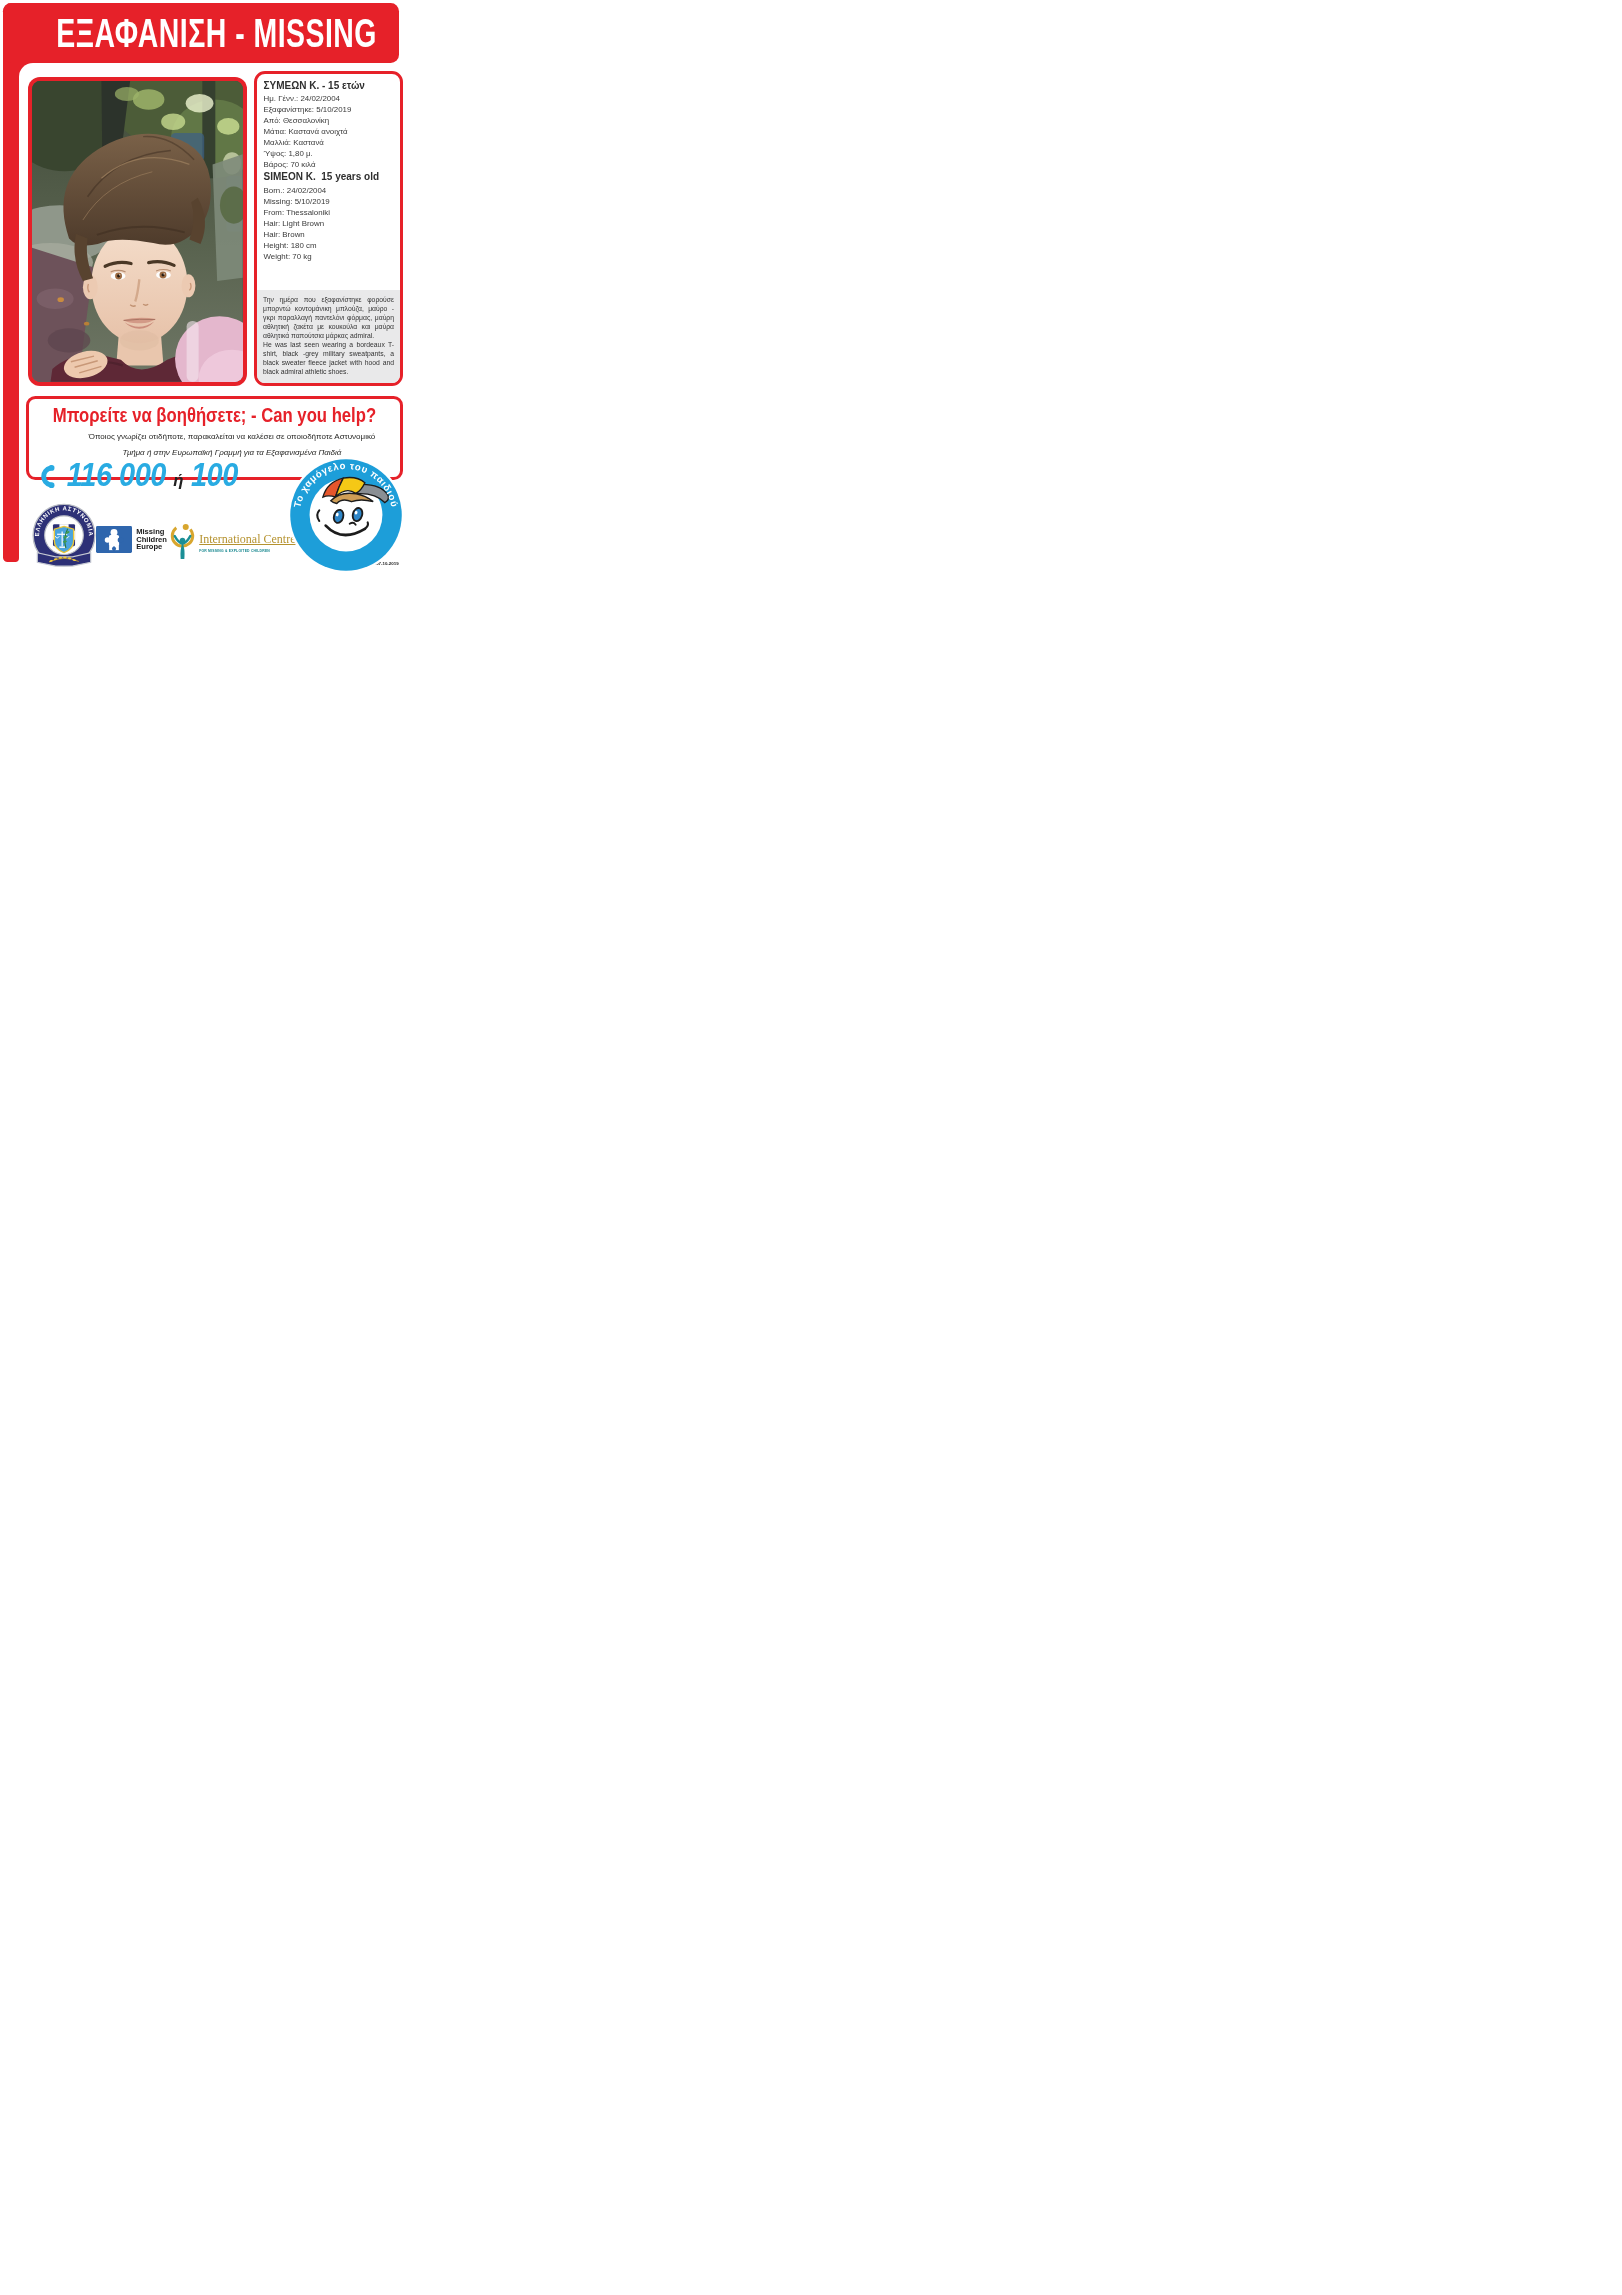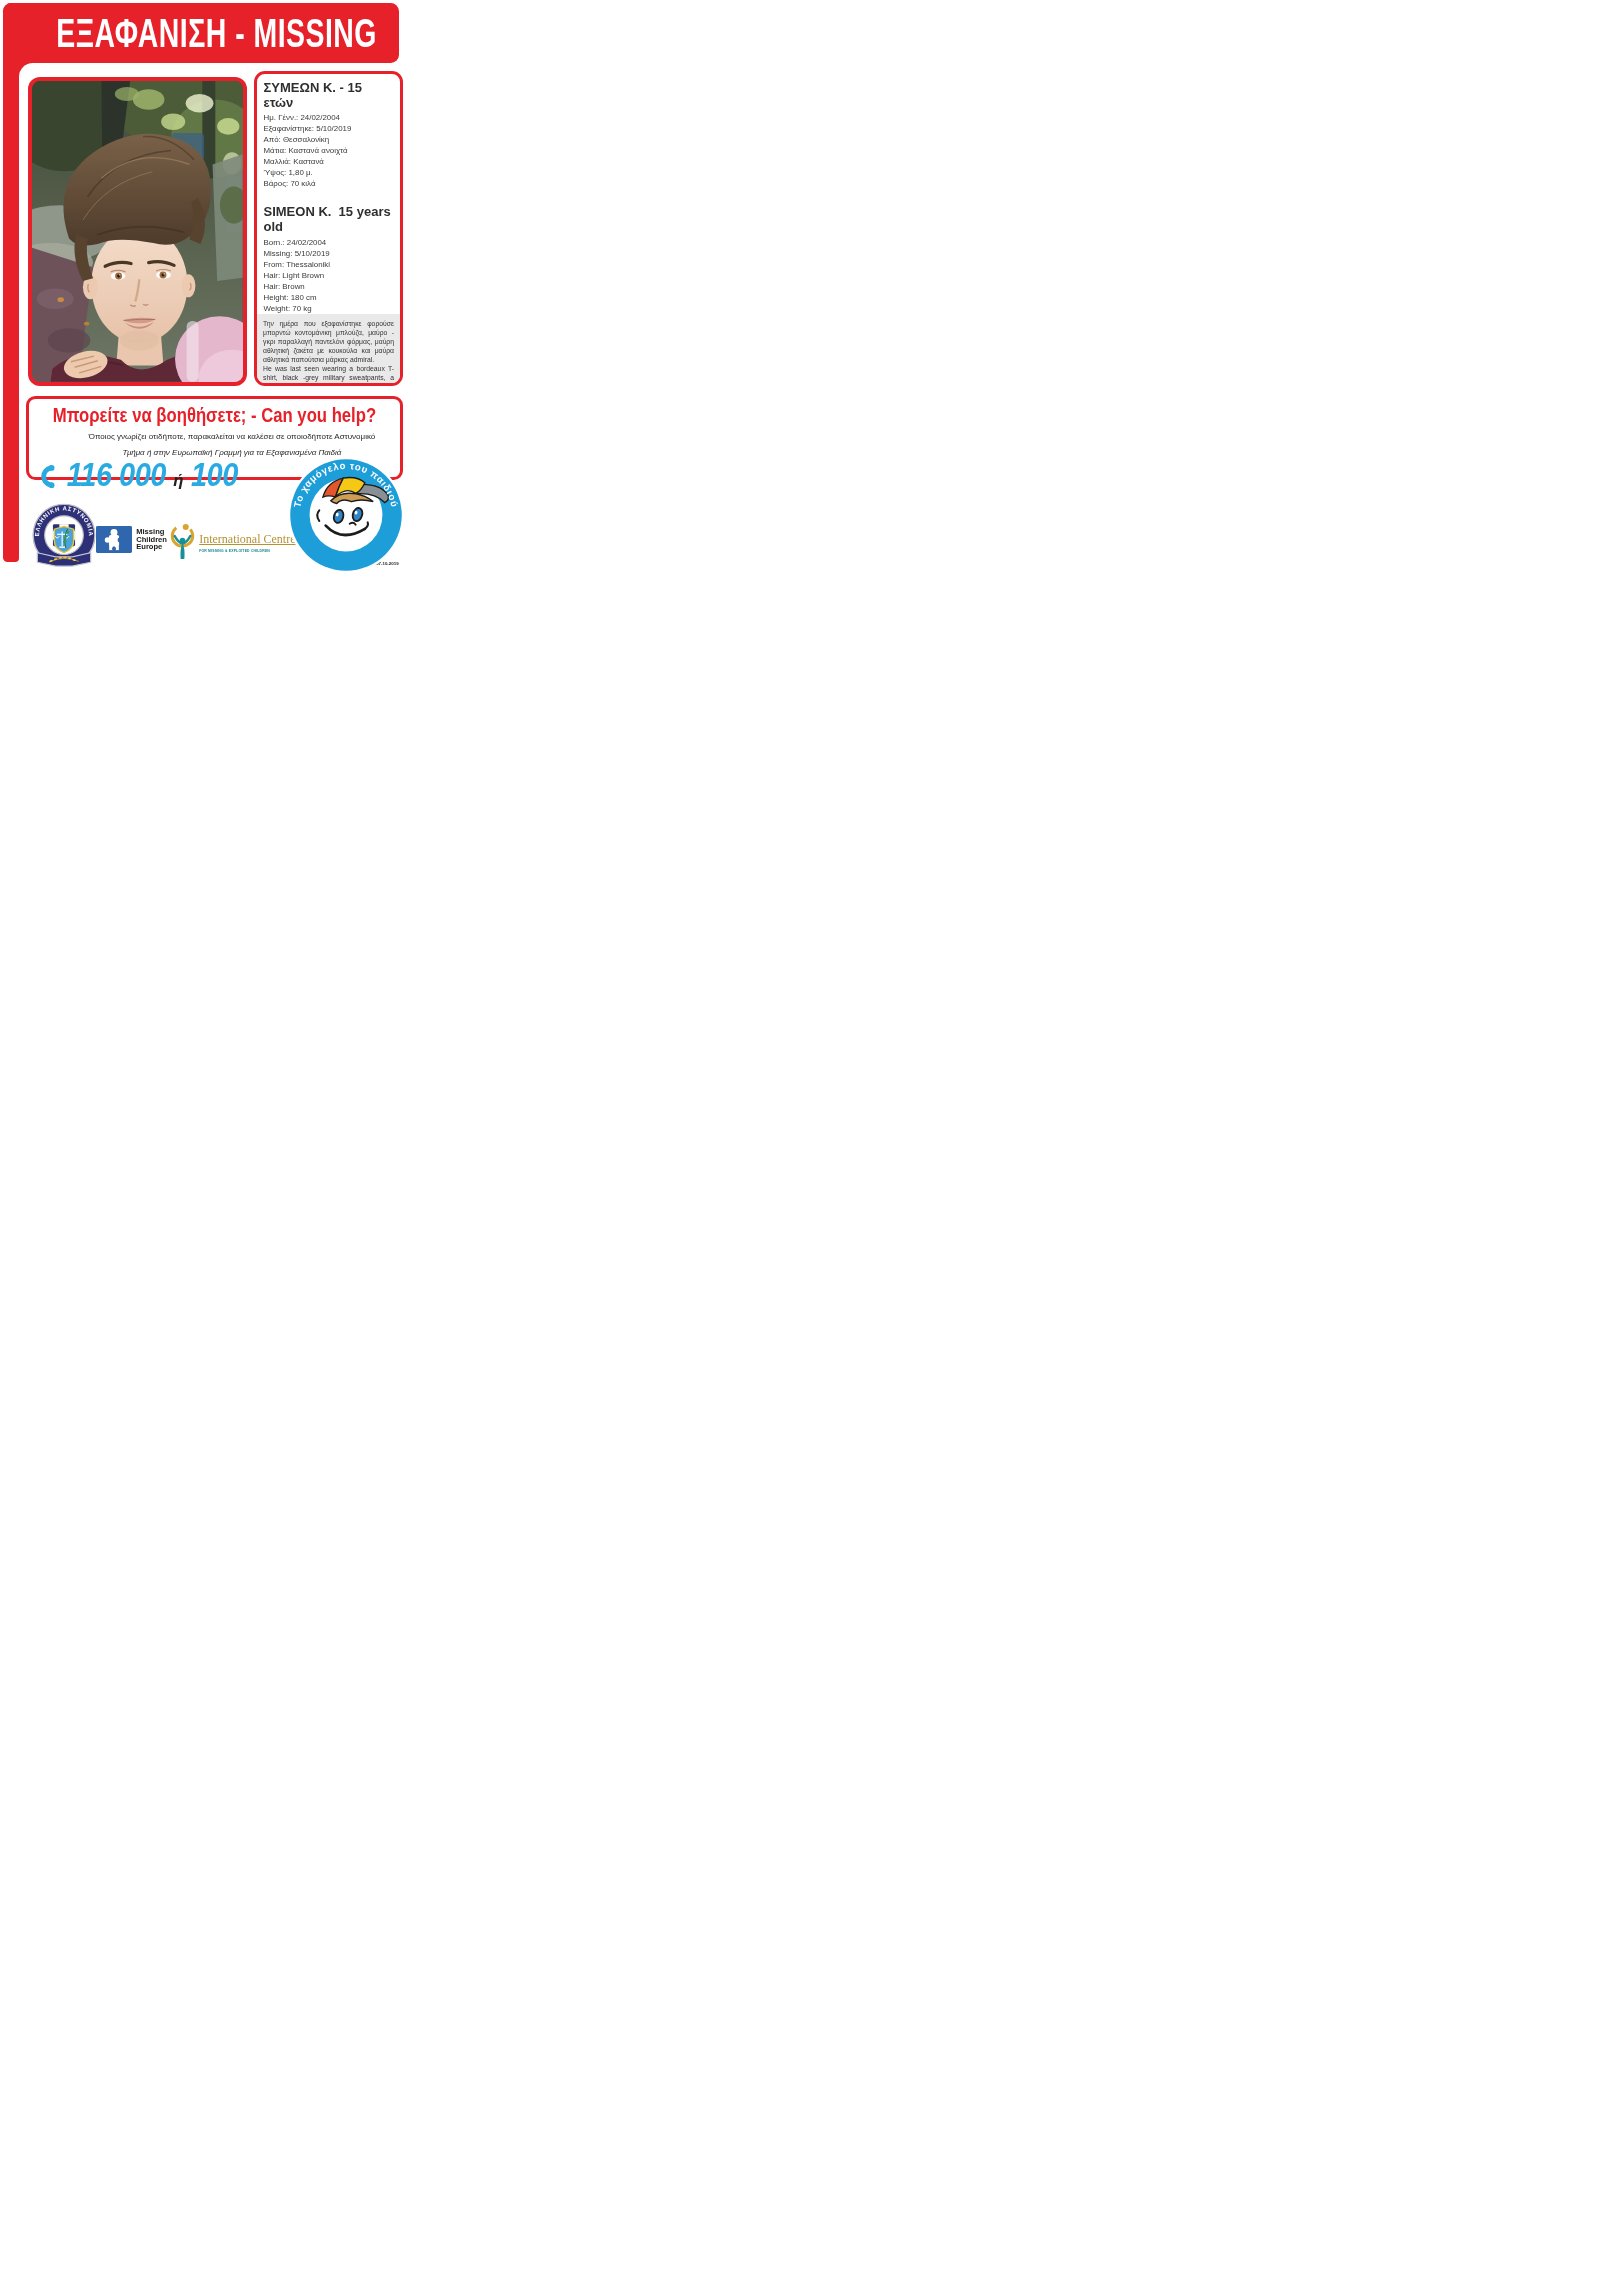--- a/index.html
+++ b/index.html
@@ -15,23 +15,23 @@
   .header-title-wrap{position:absolute;left:32px;top:8.3px;width:370px;height:51px;display:flex;align-items:center;justify-content:center;z-index:2;}
   .header-title{color:#fff;font-weight:bold;font-size:29px;letter-spacing:0.5px;transform:scale(.98,1.38);white-space:nowrap;}
 
   
   .photo-card{position:absolute;left:28px;top:77px;width:219px;height:309px;background:var(--red);border-radius:12px;padding:4.2px;box-sizing:border-box;z-index:2;}
   .photo-frame{width:100%;height:100%;border-radius:8.3px;overflow:hidden;background:#4c564a;}
   .photo-frame svg{display:block;width:100%;height:100%;}
 
   
   .info-card{position:absolute;left:254px;top:71px;width:149px;height:315px;box-sizing:border-box;border:3.7px solid var(--red);border-radius:11px;background:#fff;z-index:2;display:flex;flex-direction:column;padding:5.6px 6.5px 0;overflow:hidden;}
-  .info-title{font-size:13px;font-weight:bold;color:#2f2f2f;margin-bottom:2.3px;white-space:pre-wrap;}
+  .info-title{font-size:10px;font-weight:bold;color:#2f2f2f;margin-bottom:2.3px;white-space:pre-wrap;}
   .info-line{font-size:7.9px;line-height:1.4;color:#3a3a3a;}
-  .info-block-en{margin-top:15px;}
+  .info-block-en{margin-top:1px;}
   .desc-box{margin:6.5px -6.5px 0;margin-top:auto;background:var(--graybox);padding:5.1px 6px 6.5px;}
   .desc-par{font-size:6.8px;line-height:1.33;color:#343434;text-align:justify;}
 
   
   .help-card{position:absolute;left:26px;top:396px;width:377px;height:84px;box-sizing:border-box;border:3.7px solid var(--red);border-radius:9.3px;background:#fff;z-index:2;}
   .help-title{margin-top:6.5px;text-align:center;color:var(--red);font-weight:bold;font-size:16.7px;transform:scaleY(1.25);white-space:nowrap;}
   .help-line{margin-top:6px;text-align:center;font-size:8px;color:#1f1f1d;padding-left:35px;}
   .help-line + .help-line{margin-top:7px;font-style:italic;}
   .phone-row{margin:4.6px 0 0 7.4px;display:flex;align-items:flex-end;gap:7.4px;font-style:italic;}
   .phone-big{font-size:29px;font-weight:bold;color:var(--blue);letter-spacing:-0.5px;transform:scaleY(1.12);line-height:1;}

